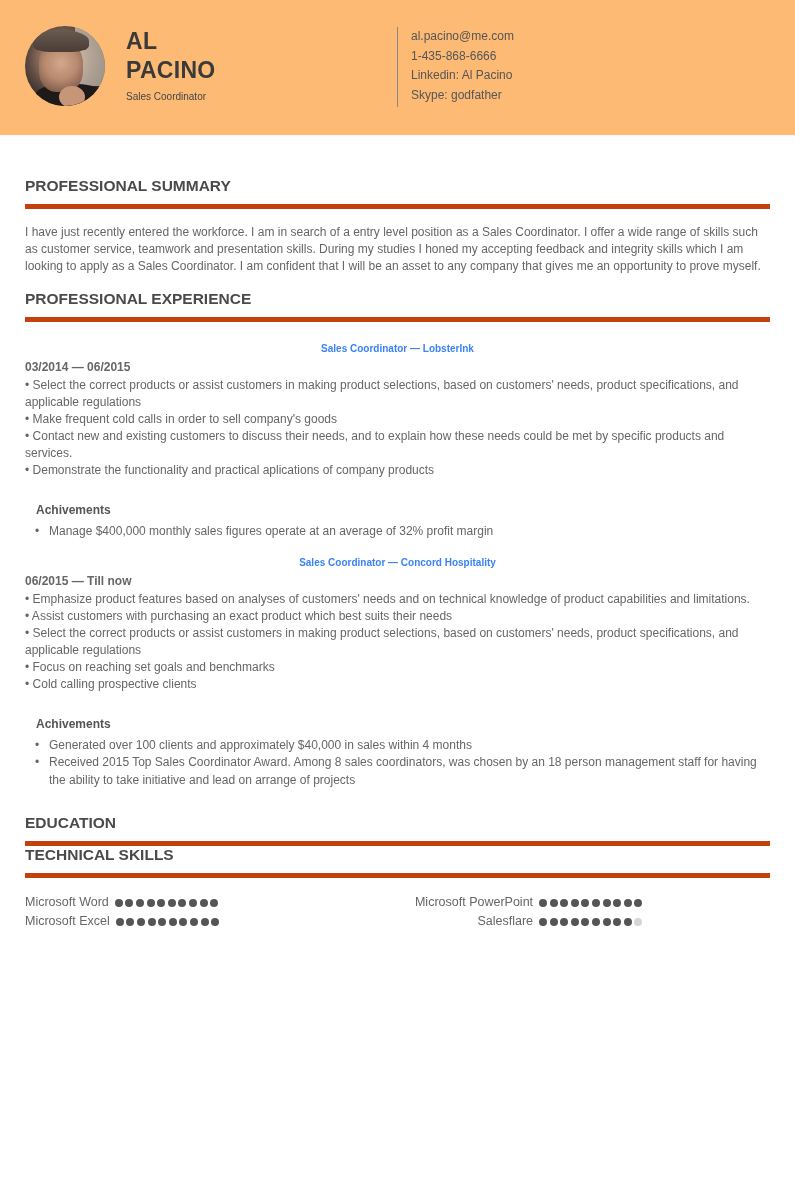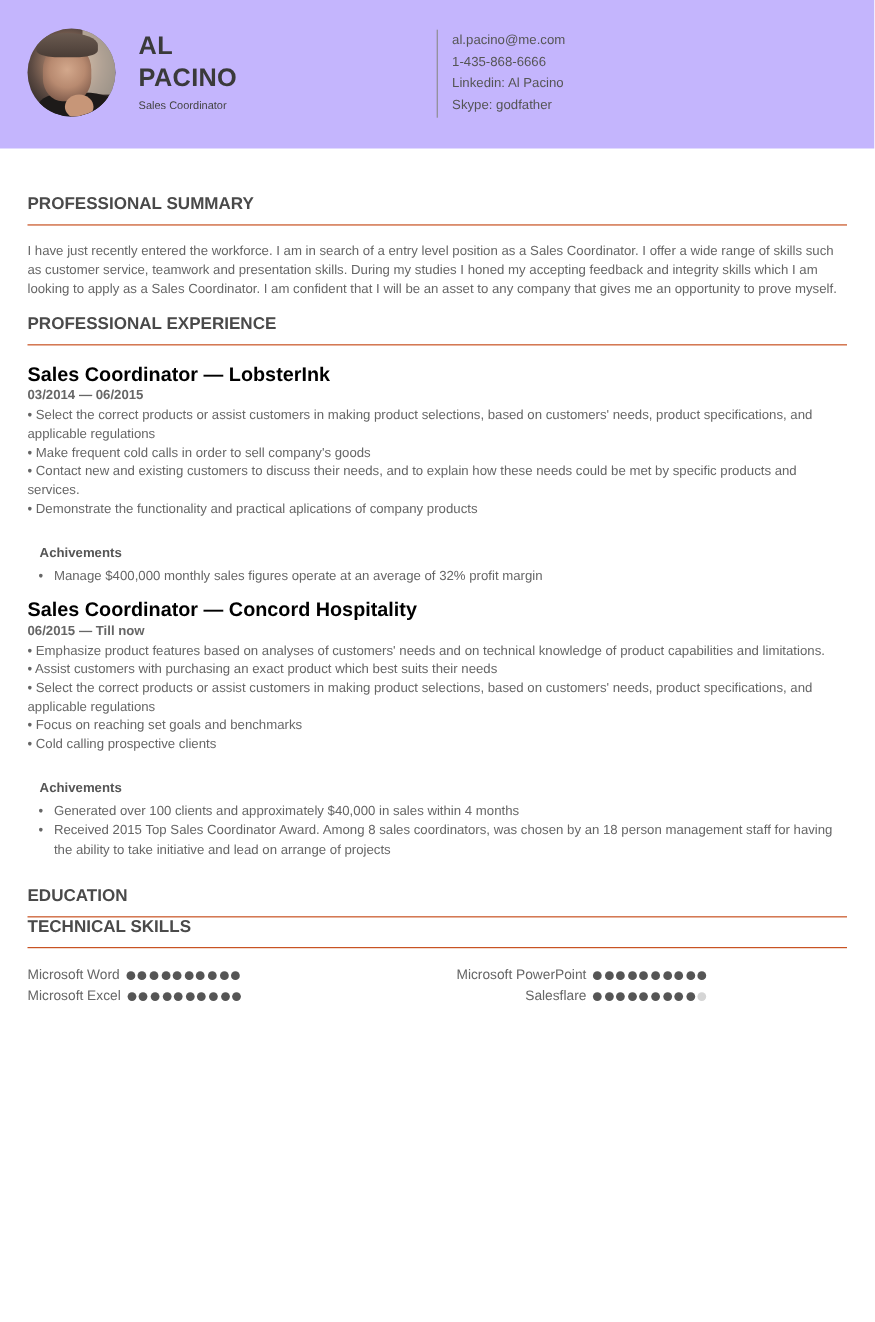--- a/index.html
+++ b/index.html
@@ -1,46 +1,46 @@
 <!DOCTYPE html>
 <html><head>
   <meta charset="utf-8">
   <style>
     * { box-sizing: border-box; margin: 0; padding: 0; }
     html, body { width: 795px; background: #ffffff; }
     body { font-family: "Liberation Sans", "DejaVu Sans", sans-serif; color: #555; font-size: 12px; }
 
-    .header { height: 135px; background: #c4b5fd; position: relative; text-decoration: underline; }
+    .header { height: 135px; background: #fdba74; position: relative; text-decoration: underline; }
     .avatar { position: absolute; left: 25px; top: 26px; width: 80px; height: 80px; border-radius: 50%; overflow: hidden;
       background: radial-gradient(circle at 45% 40%, #c9a58a 0%, #a17c66 25%, #5c4a42 50%, #2a2523 75%, #1b1816 100%); }
     .avatar .bg { position:absolute; right:0; top:0; width:30px; height:60px; background:#e8dccb; opacity:0.6; }
     .avatar .face { position:absolute; left:14px; top:14px; width:44px; height:52px; border-radius: 45% 45% 40% 40%;
       background: radial-gradient(circle at 50% 45%, #d3a88c 0%, #b88a70 45%, #8b6553 75%, #5a4236 100%); }
     .avatar .hair { position:absolute; left:8px; top:4px; width:56px; height:22px; border-radius: 50% 50% 30% 30%;
       background: linear-gradient(#6a5a50, #4a3d36); }
     .avatar .shirt { position:absolute; left:10px; top:58px; width:70px; height:30px; border-radius: 40% 40% 0 0; background:#1d1a19; }
     .avatar .hand { position:absolute; left:34px; top:60px; width:26px; height:22px; border-radius: 50%; background:#c79678; }
 
     .name { position: absolute; left: 126px; top: 27px; font-weight: 700; font-size: 23px; line-height: 29px; color: #3a3a3a; letter-spacing: 0.3px; }
     .title { position: absolute; left: 126px; top: 91px; font-size: 10px; color: #444; }
     .divider-v { position: absolute; left: 397px; top: 27px; width: 1px; height: 80px; background: #888; }
     .contacts { position: absolute; left: 411px; top: 27px; font-size: 12px; color: #555; line-height: 19.7px; }
 
     .main { padding: 0 25px; }
-    .section-title { font-weight: 700; font-size: 15.5px; color: #4a4a4a; text-transform: uppercase; padding-bottom: 9px; border-bottom: 1px solid #c2410c; }
+    .section-title { font-weight: 700; font-size: 15.5px; color: #4a4a4a; text-transform: uppercase; padding-bottom: 9px; border-bottom: 5px solid #c2410c; }
     .sec-summary { margin-top: 42px; }
     .summary-text { margin-top: 15px; font-size: 12px; line-height: 17px; color: #666; }
 
     .sec-highlights { margin-top: 13px; }
     .highlights { display: grid; grid-template-columns: 372px 1fr; margin-top: 17px; font-size: 12px; color: #666; line-height: 21px; }
 
     .sec-exp { margin-top: 15px; }
     .job { margin-top: 18px; }
     .job + .job { margin-top: 13px; }
-    .job-title { font-weight: 700; font-size: 18px; color: #000000; line-height: 17px; }
+    .job-title { font-weight: 700; font-size: 10px; color: #3b82f6; line-height: 17px; text-align: center; }
     .job-dates { font-weight: 700; font-size: 12px; color: #666; line-height: 20px; }
     .duties { font-size: 12px; line-height: 17px; color: #666; }
     .ach-label { margin-top: 23px; margin-left: 11px; font-weight: 700; font-size: 12px; color: #555; line-height: 17px; }
     .ach-list { margin-top: 4px; margin-left: 24px; list-style: none; font-size: 12px; color: #666; line-height: 17.5px; }
     .ach-list li { position: relative; padding-left: 0; }
     .ach-list li::before { content: "\2022"; position: absolute; left: -14px; color: #666; }
 
     .sec-edu { margin-top: 25px; }
     .edu { margin-top: 19px; }
     .edu-title { font-weight: 700; font-size: 12.5px; color: #555; line-height: 19px; }

